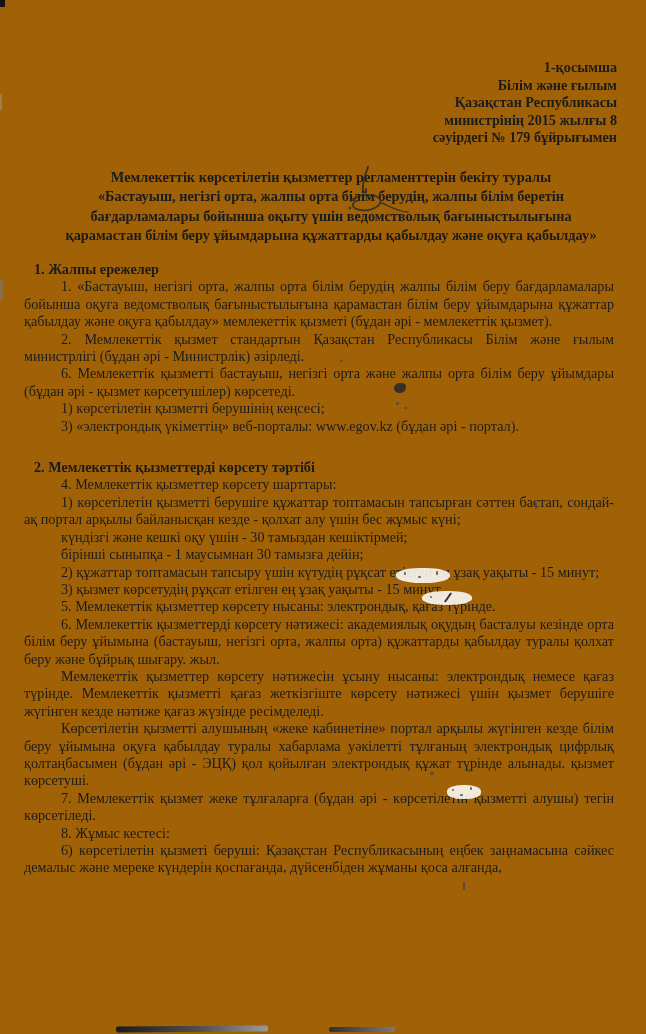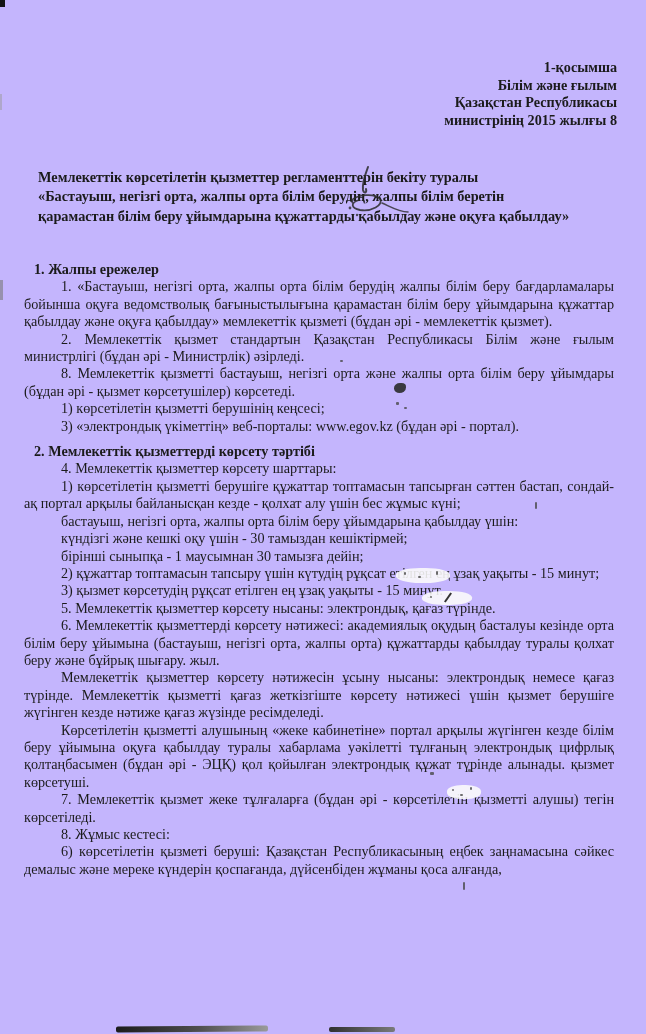--- a/index.html
+++ b/index.html
@@ -1,57 +1,58 @@
 <!DOCTYPE html>
 <html><head>
 <meta charset="utf-8">
 <style>
   html, body { margin: 0; padding: 0; background: #ffffff; }
   .page {
     position: relative;
     width: 646px;
     height: 1034px;
-    background: #c4b5fd;
+    background: #a16207;
     overflow: hidden;
     font-family: "Liberation Serif", serif;
     color: #1b1b1b;
   }
   .approval-block {
     position: absolute;
     top: 59px;
     right: 29px;
     text-align: right;
     font-size: 14.2px;
     line-height: 17.6px;
     font-weight: bold;
   }
   .doc-title {
     position: absolute;
     top: 168px;
     left: 38px;
     right: 22px;
+    text-align: center;
     font-weight: bold;
     font-size: 14.3px;
     line-height: 19.4px;
   }
   .doc-body {
     position: absolute;
     top: 261px;
     left: 24px;
     width: 590px;
     font-size: 14.2px;
     line-height: 17.4px;
     text-align: justify;
   }
   .section-heading {
     font-weight: bold;
     text-indent: 10px;
     margin: 0;
   }
-  .section-heading.gap-before { margin-top: 8px; }
+  .section-heading.gap-before { margin-top: 24px; }
   .para { margin: 0; text-indent: 37px; }
 
   
   .artifact { position: absolute; pointer-events: none; }
   .ink-blot {
     background: #2b2b2b;
     border-radius: 55% 40% 60% 50%;
     opacity: .9;
   }
   .whiteout {
@@ -79,39 +80,40 @@
 </head>
 <body>
 
 <div class="page">
 
   <div class="approval-block">
     <div>1-қосымша</div>
     <div>Білім және ғылым</div>
     <div>Қазақстан Республикасы</div>
     <div>министрінің 2015 жылғы 8</div>
+    <div>сәуірдегі № 179 бұйрығымен</div>
   </div>
 
   <div class="doc-title">
     <div>Мемлекеттік көрсетілетін қызметтер регламенттерін бекіту туралы</div>
     <div>«Бастауыш, негізгі орта, жалпы орта білім берудің, жалпы білім беретін</div>
+    <div>бағдарламалары бойынша оқыту үшін ведомстволық бағыныстылығына</div>
     <div>қарамастан білім беру ұйымдарына құжаттарды қабылдау және оқуға қабылдау»</div>
   </div>
 
   <div class="doc-body">
       <div class="section-heading">1. Жалпы ережелер</div>
       <p class="para">1. «Бастауыш, негізгі орта, жалпы орта білім берудің жалпы білім беру бағдарламалары бойынша оқуға ведомстволық бағыныстылығына қарамастан білім беру ұйымдарына құжаттар қабылдау және оқуға қабылдау» мемлекеттік қызметі (бұдан әрі - мемлекеттік қызмет).</p>
       <p class="para">2. Мемлекеттік қызмет стандартын Қазақстан Республикасы Білім және ғылым министрлігі (бұдан әрі - Министрлік) әзірледі.</p>
-      <p class="para">8. Мемлекеттік қызметті бастауыш, негізгі орта және жалпы орта білім беру ұйымдары (бұдан әрі - қызмет көрсетушілер) көрсетеді.</p>
+      <p class="para">6. Мемлекеттік қызметті бастауыш, негізгі орта және жалпы орта білім беру ұйымдары (бұдан әрі - қызмет көрсетушілер) көрсетеді.</p>
       <p class="para">1) көрсетілетін қызметті берушінің кеңсесі;</p>
       <p class="para">3) «электрондық үкіметтің» веб-порталы: www.egov.kz (бұдан әрі - портал).</p>
       <div class="section-heading gap-before">2. Мемлекеттік қызметтерді көрсету тәртібі</div>
       <p class="para">4. Мемлекеттік қызметтер көрсету шарттары:</p>
       <p class="para">1) көрсетілетін қызметті берушіге құжаттар топтамасын тапсырған сәттен бастап, сондай-ақ портал арқылы байланысқан кезде - қолхат алу үшін бес жұмыс күні;</p>
-      <p class="para">бастауыш, негізгі орта, жалпы орта білім беру ұйымдарына қабылдау үшін:</p>
       <p class="para">күндізгі және кешкі оқу үшін - 30 тамыздан кешіктірмей;</p>
       <p class="para">бірінші сыныпқа - 1 маусымнан 30 тамызға дейін;</p>
       <p class="para">2) құжаттар топтамасын тапсыру үшін күтудің рұқсат етілген ең ұзақ уақыты - 15 минут;</p>
       <p class="para">3) қызмет көрсетудің рұқсат етілген ең ұзақ уақыты - 15 минут.</p>
       <p class="para">5. Мемлекеттік қызметтер көрсету нысаны: электрондық, қағаз түрінде.</p>
       <p class="para">6. Мемлекеттік қызметтерді көрсету нәтижесі: академиялық оқудың басталуы кезінде орта білім беру ұйымына (бастауыш, негізгі орта, жалпы орта) құжаттарды қабылдау туралы қолхат беру және бұйрық шығару. жыл.</p>
       <p class="para">Мемлекеттік қызметтер көрсету нәтижесін ұсыну нысаны: электрондық немесе қағаз түрінде. Мемлекеттік қызметті қағаз жеткізгіште көрсету нәтижесі үшін қызмет берушіге жүгінген кезде нәтиже қағаз жүзінде ресімделеді.</p>
       <p class="para">Көрсетілетін қызметті алушының «жеке кабинетіне» портал арқылы жүгінген кезде білім беру ұйымына оқуға қабылдау туралы хабарлама уәкілетті тұлғаның электрондық цифрлық қолтаңбасымен (бұдан әрі - ЭЦҚ) қол қойылған электрондық құжат түрінде алынады. қызмет көрсетуші.</p>
       <p class="para">7. Мемлекеттік қызмет жеке тұлғаларға (бұдан әрі - көрсетілетін қызметті алушы) тегін көрсетіледі.</p>
       <p class="para">8. Жұмыс кестесі:</p>

